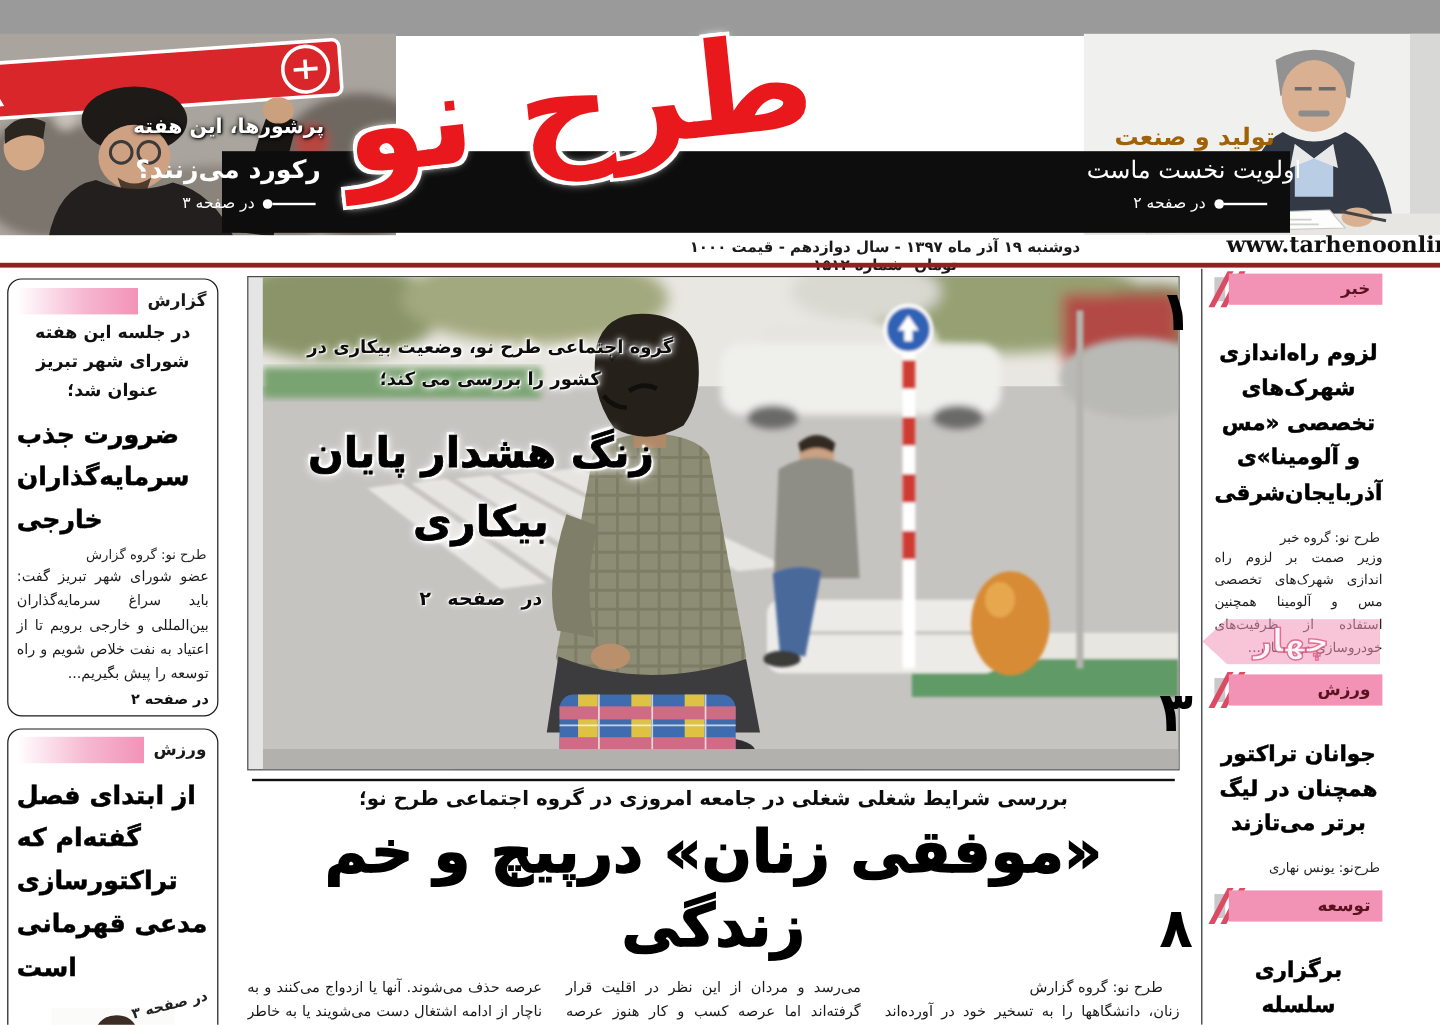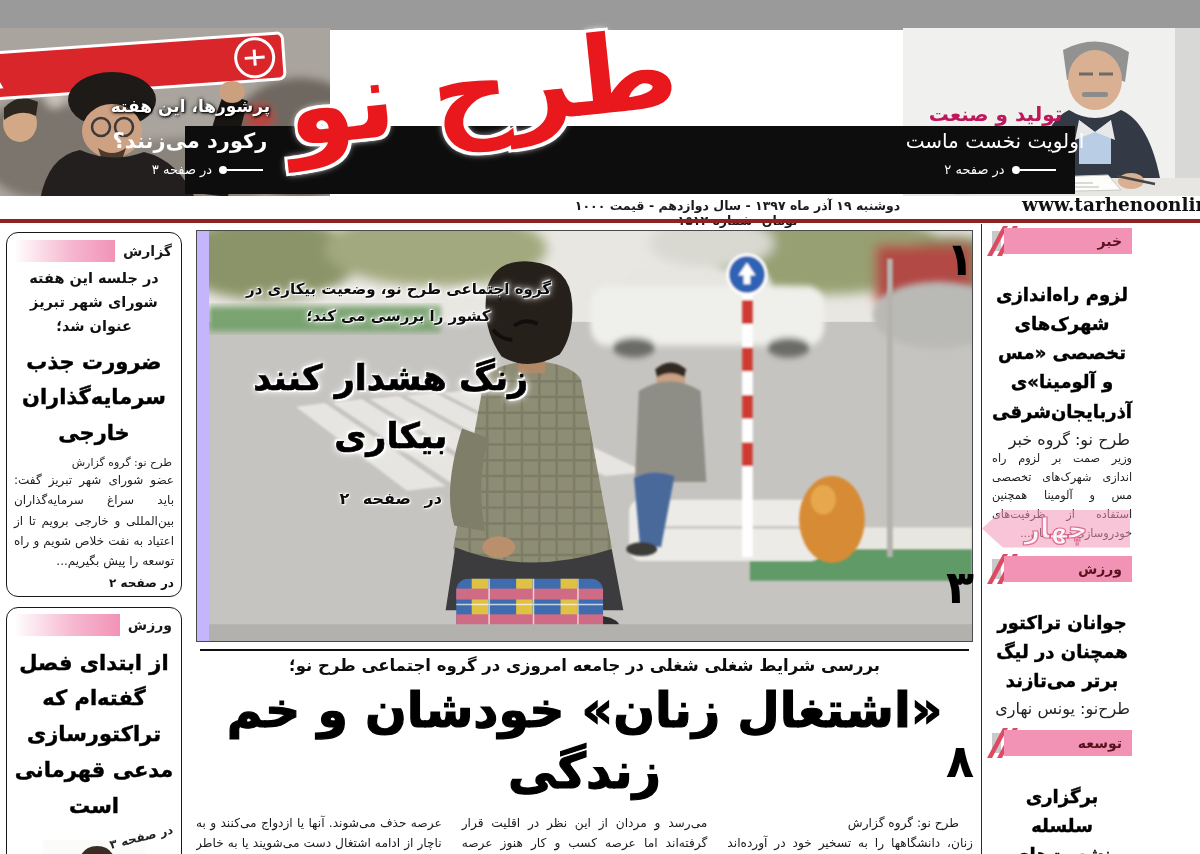--- a/index.html
+++ b/index.html
@@ -14,61 +14,61 @@
   .fan-photo  { position:absolute; top:28px; left:0; width:330px; height:172px; z-index:1; }
   .desk-photo { position:absolute; top:28px; left:903px; width:297px; height:168px; z-index:1; }
   .logo-wrap  { position:absolute; top:6px; left:378px; width:300px; height:190px; z-index:3; }
   .logo-text  { display:block; font-size:108px; font-weight:bold; color:#e8181d; white-space:nowrap;
                 transform:rotate(-6deg); line-height:1.45;
                 text-shadow:3px 3px 0 #fff,-3px -3px 0 #fff,3px -3px 0 #fff,-3px 3px 0 #fff,0 0 6px #fff,0 0 10px #fff; }
   .ban-txt { position:absolute; z-index:4; text-align:center; }
   .bt-l1 { left:88px;  top:96px;  width:205px; color:#fff; font-weight:bold; font-size:17px; text-shadow:0 0 4px #000,1px 1px 2px #000; }
   .bt-l2 { left:105px; top:129px; width:170px; color:#fff; font-weight:bold; font-size:21px; }
   .bt-l3 { left:140px; top:162px; width:135px; }
-  .bt-r1 { left:928px; top:102px; width:135px; color:#be185d; font-weight:bold; font-size:20px; }
+  .bt-r1 { left:928px; top:102px; width:135px; color:#a16207; font-weight:bold; font-size:20px; }
   .bt-r2 { left:900px; top:129px; width:190px; color:#fff; font-weight:normal; font-size:20px; }
   .bt-r3 { left:920px; top:162px; width:160px; }
   .pageref { display:flex; align-items:center; justify-content:center; gap:7px; color:#fff; font-size:13px; }
   .dashdot { display:inline-flex; align-items:center; }
   .dashdot .line { width:36px; height:2px; background:#fff; }
   .dashdot .dot  { width:8px; height:8px; border-radius:50%; background:#fff; }
 
   
   .dateline { position:absolute; top:196px; left:0; width:1200px; height:23px; background:#fff; z-index:5; }
   .date-info { position:absolute; left:565px; top:2px; width:345px; text-align:center;
                font-size:12.5px; font-weight:bold; color:#1a1a1a; direction:rtl; }
   .site-url  { position:absolute; left:1022px; top:-2px; width:175px; text-align:left; direction:ltr;
                font-family:"DejaVu Serif", serif; font-weight:bold; font-size:18.5px; color:#111; }
   .red-rule { position:absolute; top:219px; left:0; width:1200px; height:4px; background:#8e2222; z-index:5; }
 
   
-  .content { position:absolute; top:224px; left:0; width:1136px; height:630px; display:flex; flex-direction:row-reverse; }
+  .content { position:absolute; top:224px; left:0; width:1136px; height:630px; display:flex; flex-direction:row-reverse;gap:10px; }
 
   
   .col-right { width:202px; height:630px; padding:8px 6px 0 6px; }
   .rbox { border:1.5px solid #1a1a1a; border-radius:12px; background:#fff; padding:6px 7px; position:relative; }
   .rbox + .rbox { margin-top:10px; }
   .box-bar { display:flex; align-items:center; height:24px; margin-bottom:4px; }
   .box-tag { font-size:14px; font-weight:bold; color:#1a1a1a; padding-right:2px; }
   .box-fill { flex:1; height:22px; margin-right:8px;
               background:linear-gradient(to right, #fff 0%, #f6b8d0 55%, #f293b6 100%); }
   .box-kicker { font-size:14.5px; font-weight:bold; color:#111; text-align:center; line-height:1.65; }
-  .box-headline { font-size:21px; font-weight:bold; color:#000; text-align:center; line-height:1.7;
+  .box-headline { font-size:21px; font-weight:bold; color:#000; text-align:left; line-height:1.7;
                   -webkit-text-stroke:.4px #000; margin:6px 0 4px; }
   .box-byline { font-size:11px; color:#222; text-align:right; margin:2px 2px 1px; }
   .box-body { font-size:12px; color:#1c1c1c; text-align:justify; line-height:1.7; }
   .box-pageref { font-size:12px; font-weight:bold; color:#111; margin-top:4px; }
   .sport-box { height:372px; overflow:hidden; display:flex; flex-direction:column; }
   .sport-ref { position:relative; width:80px; font-size:12px; font-weight:bold; color:#222;
                transform:rotate(-14deg); margin:4px 0 0 4px; align-self:flex-start; }
   .player-photo { width:160px; height:218px; margin:0 auto; margin-top:-6px; }
 
   
   .col-center { width:793px; height:630px; padding:6px 8px 0 8px; }
-  .main-photo-wrap { position:relative; width:777px; height:412px; border:1px solid #4a4a4a; background:#c4b5fd;padding-left:12px; }
+  .main-photo-wrap { position:relative; width:777px; height:412px; border:1px solid #4a4a4a; background:#e5e5e5;padding-left:12px; }
   .main-photo-wrap svg { display:block; width:100%; height:100%; }
   .ov { position:absolute; z-index:3; text-align:center; }
   .ov-kicker { left:4%; top:11%; width:44%; font-size:15px; font-weight:bold; color:#0d0d0d; line-height:1.8;
                text-shadow:0 0 5px #fff,0 0 8px #fff,1px 1px 1px #fff,-1px -1px 1px #fff; }
   .ov-headline { left:2%; top:29%; width:46%; font-size:35px; font-weight:bold; color:#000; line-height:1.65;
                  -webkit-text-stroke:.7px #000;
                  text-shadow:0 0 6px #fff,0 0 10px #fff,2px 2px 1px #fff,-2px -2px 1px #fff; }
   .ov-pageref { left:12%; top:63%; width:26%; font-size:16px; font-weight:bold; color:#0d0d0d; word-spacing:8px;
                 text-shadow:0 0 5px #fff,1px 1px 1px #fff,-1px -1px 1px #fff; }
   .center-rule { width:99%; height:2px; background:#111; margin:7px auto 5px; }
@@ -86,21 +86,21 @@
   .brief-head { position:relative; height:52px; }
   .bh-gray { position:absolute; top:3px; right:131px; left:0; height:20px; background:#c9c9c9; }
   .bh-pink { position:absolute; top:0; right:0; width:128px; height:26px; background:#f293b6;
              display:flex; align-items:center; justify-content:flex-start; padding-right:10px; }
   .bh-tag { font-size:14px; font-weight:bold; color:#58131f; }
   .bh-sl { position:absolute; top:-2px; width:5px; height:30px; background:#dd4a64; transform:skewX(-28deg); }
   .bh-sl.s1 { right:122px; } .bh-sl.s2 { right:132px; }
   .bh-num { position:absolute; top:8px; right:158px; font-size:46px; font-weight:bold; color:#000; line-height:1; }
   .brief-title { font-size:18px; font-weight:bold; color:#000; text-align:center; line-height:1.62;
                  -webkit-text-stroke:.4px #000; }
-  .brief-byline { font-size:16px; color:#222; text-align:right; margin:4px 2px 1px; }
+  .brief-byline { font-size:11px; color:#222; text-align:right; margin:16px 2px 1px; }
   .brief-body { font-size:11.3px; color:#1c1c1c; text-align:justify; line-height:1.66; }
   .brief + .brief { margin-top:12px; }
   .watermark { position:absolute; left:-10px; bottom:-4px; width:148px; height:38px; z-index:2;
                background:rgba(242,147,182,.55);
                clip-path:polygon(0 50%, 14% 0, 100% 0, 100% 100%, 14% 100%);
                display:flex; align-items:center; justify-content:center; }
   .watermark span { font-size:27px; font-weight:bold; color:rgba(255,255,255,.85);
                     -webkit-text-stroke:1.2px rgba(214,73,118,.75); letter-spacing:6px; }
 </style>
 </head>
@@ -330,27 +330,27 @@
               <rect x="364" y="352" width="17" height="60" fill="#dfc243"></rect>
               <rect x="256" y="362" width="152" height="11" fill="#cf6b84"></rect>
               <rect x="256" y="388" width="152" height="11" fill="#cf6b84"></rect>
               <path d="M256 378 h152 M290 352 v60 M336 352 v60 M382 352 v60" stroke="#ffffff" stroke-width="1.5" opacity=".7"></path>
             </g>
             <ellipse cx="340" cy="412" rx="185" ry="12" fill="rgba(0,0,0,0.14)"></ellipse>
           </g>
           <rect y="398" width="790" height="17" fill="#b3b1ae"></rect>
         </svg>
         <div class="ov ov-kicker">گروه اجتماعی طرح نو، وضعیت بیکاری در کشور را بررسی می کند؛</div>
-        <div class="ov ov-headline">زنگ هشدار کنند بیکاری</div>
+        <div class="ov ov-headline">زنگ هشدار پایان بیکاری</div>
         <div class="ov ov-pageref">در صفحه ۲</div>
       </div>
 
       <div class="center-rule"></div>
       <div class="main-kicker">بررسی شرایط شغلی شغلی در جامعه امروزی در گروه اجتماعی طرح نو؛</div>
-      <div class="main-headline">«اشتغال زنان» خودشان و خم زندگی</div>
+      <div class="main-headline">«موفقی زنان» درپیچ و خم زندگی</div>
 
       <div class="body-cols">
         <div class="bcol">
           <span class="byline">طرح نو: گروه گزارش</span>
           <span>زنان، دانشگاهها را به تسخیر خود در آورده‌اند ولی پس از پایان تحصیل، در مسیر پیشرفت متوقف می‌شوند. با اینکه ۶۰ درصد صندلی‌های دانشگاه‌های ایران هر سال به زنان</span>
         </div>
         <div class="bcol">
           <span>می‌رسد و مردان از این نظر در اقلیت قرار گرفته‌اند اما عرصه کسب و کار هنوز عرصه تاخت و تاز مردان است. زنان، یا به عرصه تولید و اشتغال وارد نمی‌شوند یا اگر به این عرصه راه پیدا می‌کنند، به واسطه «طبیعتشان» پس از مدتی از این</span>
         </div>
         <div class="bcol">

